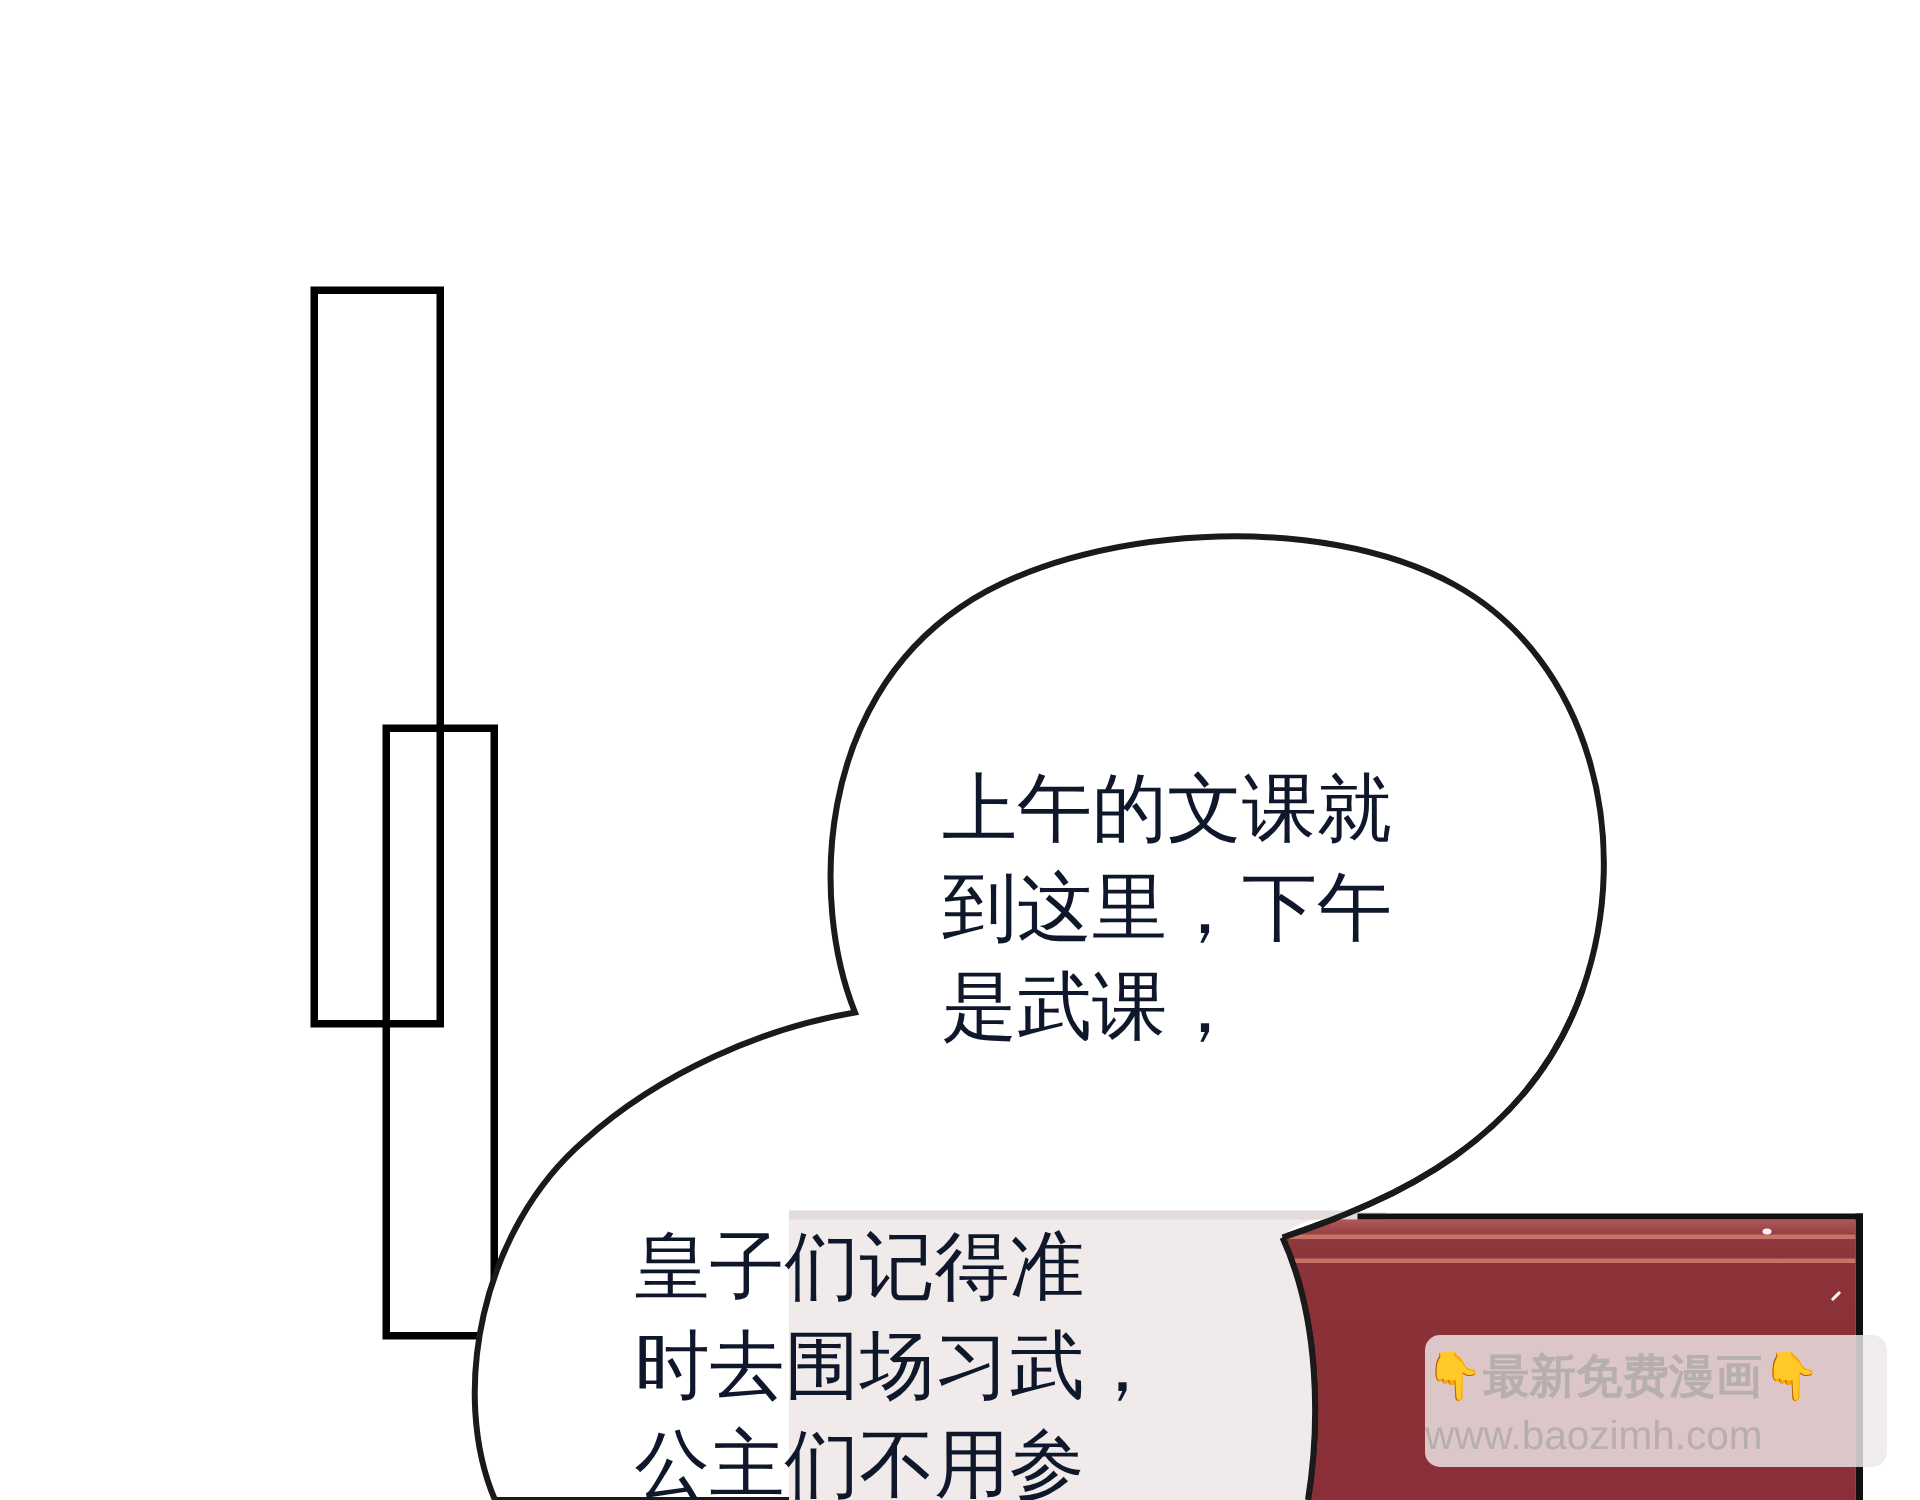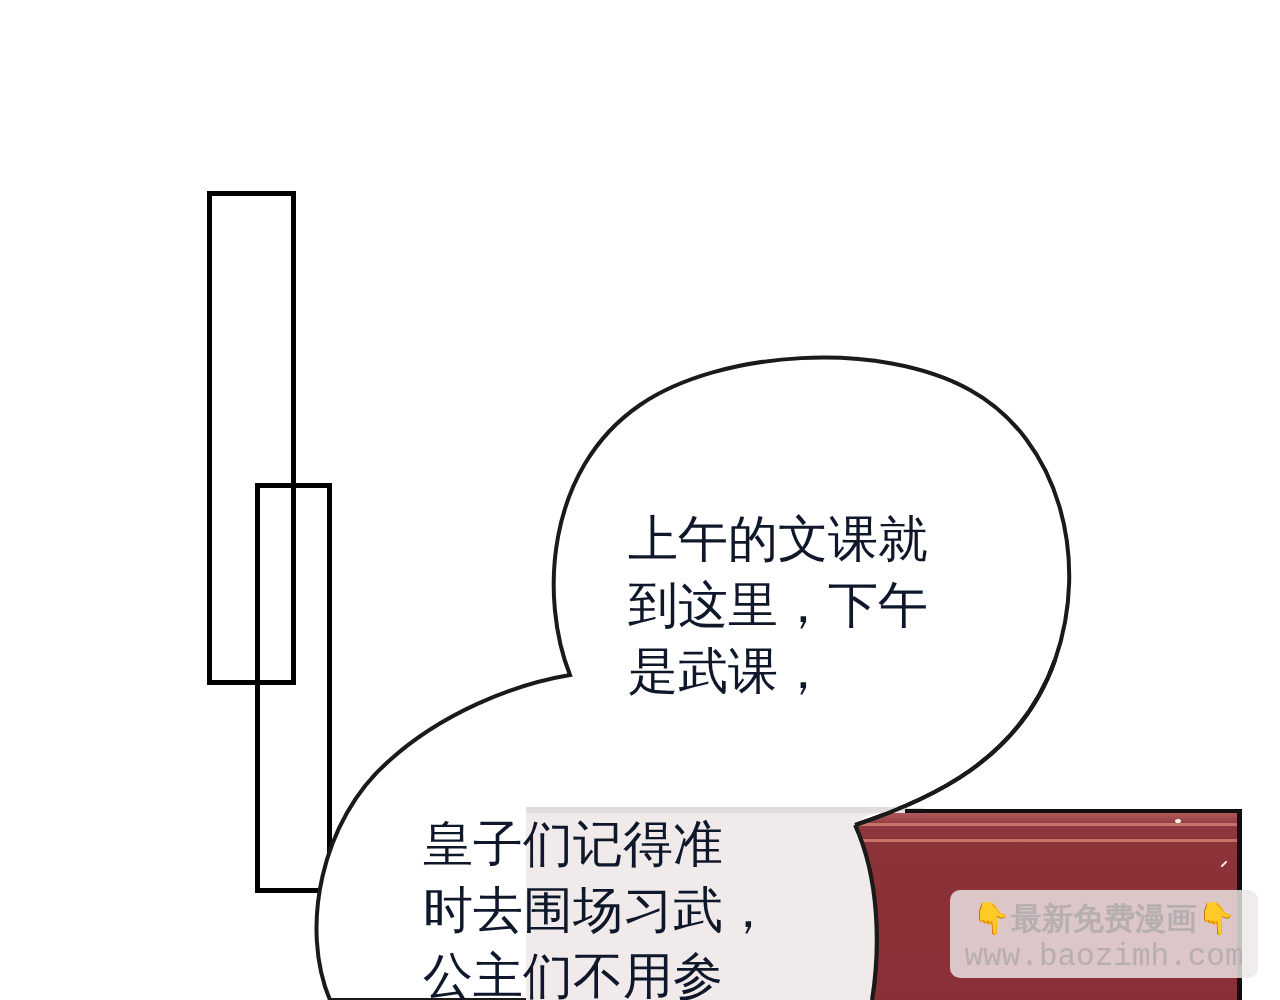--- a/index.html
+++ b/index.html
@@ -41,29 +41,29 @@
     font-family: "DejaVu Sans", sans-serif;
     font-size: 50px; line-height: 66px; letter-spacing: 0px;
     white-space: pre;
   }
   #bubble1-text { left: 628px; top: 506px; }
   #bubble2-text { left: 423px; top: 811px; }
 
   .watermark {
     position: absolute; left: 950px; top: 890px; width: 308px; height: 88px;
     background: rgba(238,232,232,0.82); border-radius: 10px;
-    text-align: center; color: #b7aeb0;
+    text-align: left; color: #b7aeb0;
   }
   .wm-line1 {
     font-size: 31px; line-height: 44px; margin-top: 6px;
     font-family: "DejaVu Sans", sans-serif; font-weight: bold;
   }
   .wm-line2 {
-    font-size: 31px; line-height: 34px;
-    font-family: Liberation Mono, monospace;
+    font-size: 27px; line-height: 34px;
+    font-family: Liberation Sans, sans-serif;
   }
   .hand-icon { color: #e6a21e; font-weight: normal; }
 </style>
 </head>
 <body>
 
 <div class="frame-rect" id="rect-a"></div>
 <div class="frame-rect" id="rect-b"></div>
 
 <div class="panel-pale"></div>

